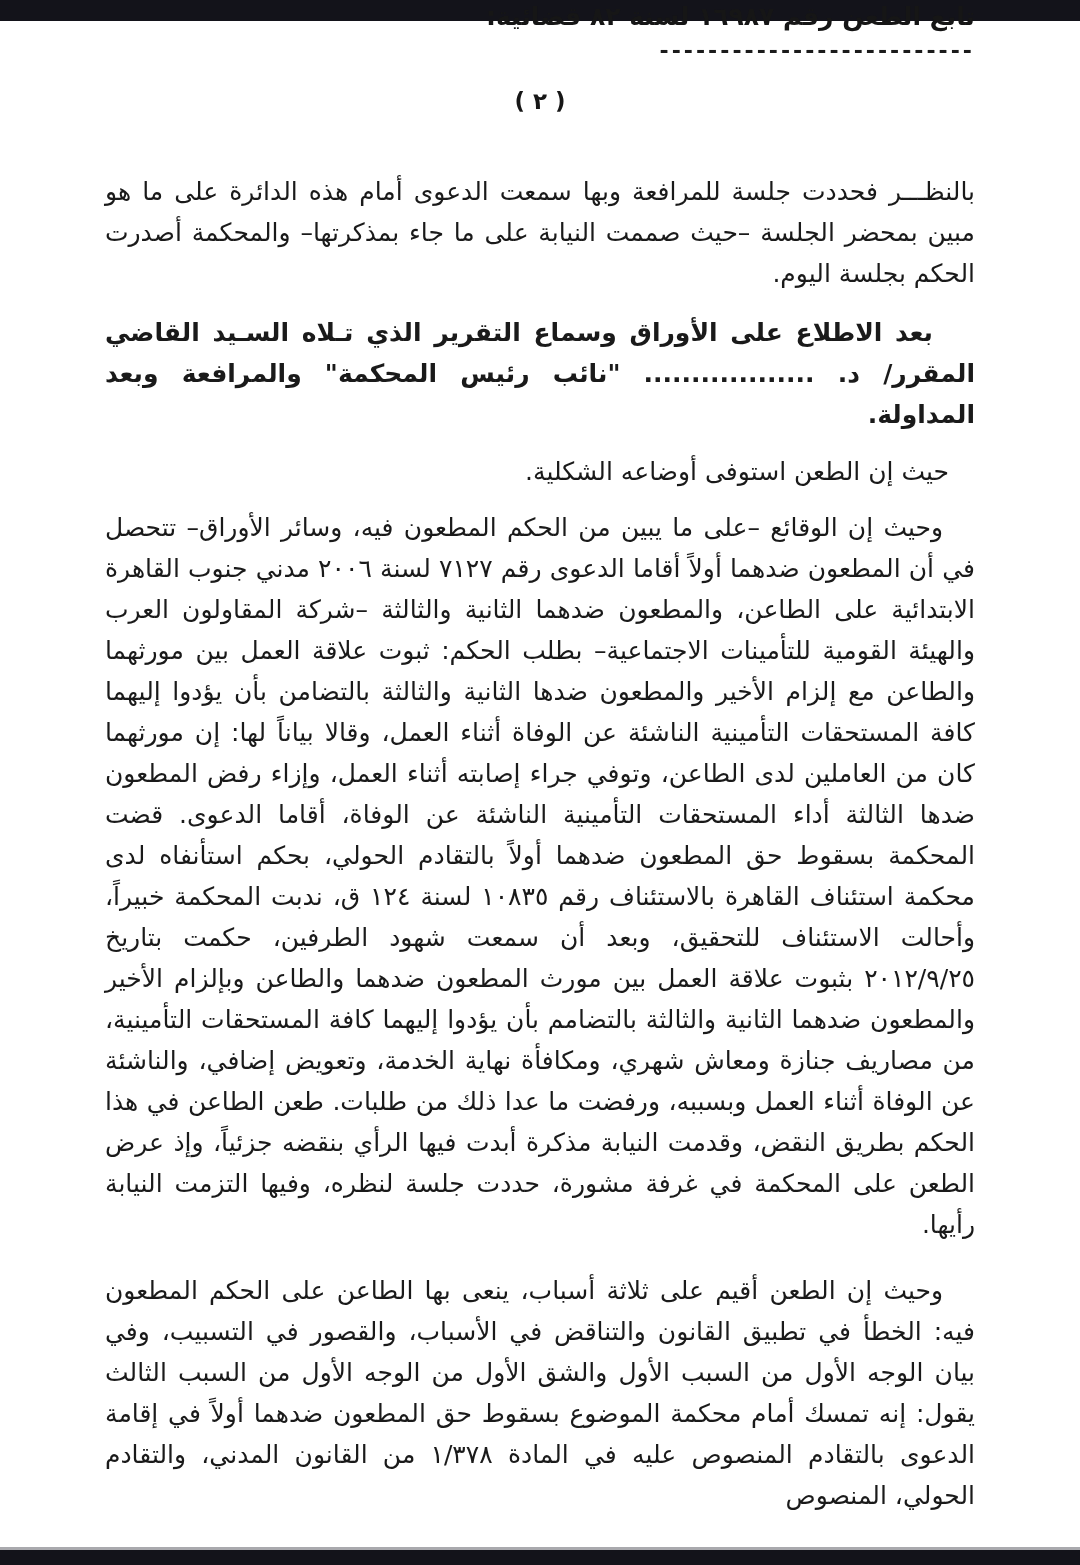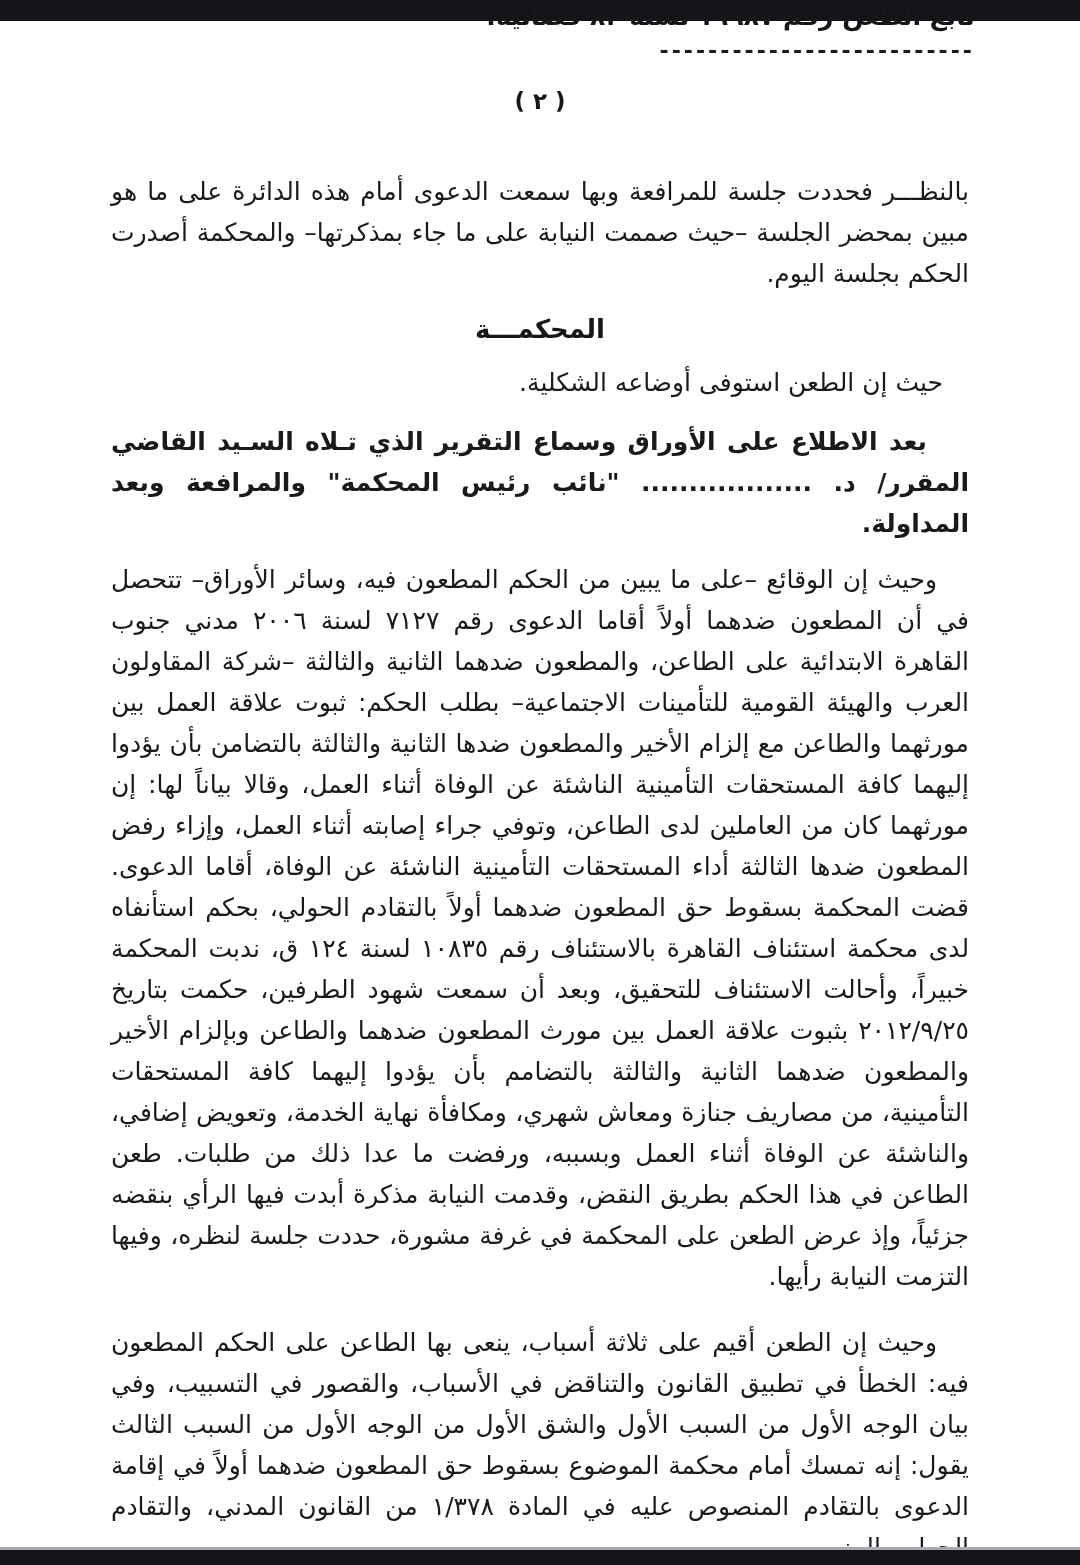--- a/index.html
+++ b/index.html
@@ -50,21 +50,21 @@
     font-size: 23px;
     font-weight: bold;
     line-height: 30px;
     text-align: center;
   }
   .para {
     font-size: 25px;
     line-height: 41px;
     text-align: justify;
     text-align-last: right;
-    margin: 6px;
+    margin: 0;
     color: #1a1a1a;
   }
   .para-procedure { margin-top: 55px; text-indent: 0; }
   .court-heading {
     margin-top: 18px;
     font-size: 26px;
     font-weight: bold;
     line-height: 34px;
     text-align: center;
   }
@@ -81,25 +81,24 @@
 <div class="content">
 
   <div class="case-header">تابع الطعن رقم ١٦٩٨٧ لسنة ٨٢ قضائية:</div>
 
   <div class="divider">--------------------------</div>
 
   <div class="page-number">( ٢ )</div>
 
   <p class="para para-procedure">بالنظـــر فحددت جلسة للمرافعة وبها سمعت الدعوى أمام هذه الدائرة على ما هو مبين بمحضر الجلسة –حيث صممت النيابة على ما جاء بمذكرتها– والمحكمة أصدرت الحكم بجلسة اليوم.</p>
 
-  <div class="court-heading">المحكمـــة</div>
+
+  <p class="para para-deliberation">بعد الاطلاع على الأوراق وسماع التقرير الذي تـلاه السـيد القاضي المقرر/ د. .................. "نائب رئيس المحكمة" والمرافعة وبعد المداولة.</p>
 
   <p class="para para-formalities">حيث إن الطعن استوفى أوضاعه الشكلية.</p>
-
-  <p class="para para-deliberation">بعد الاطلاع على الأوراق وسماع التقرير الذي تـلاه السـيد القاضي المقرر/ د. .................. "نائب رئيس المحكمة" والمرافعة وبعد المداولة.</p>
 
   <p class="para para-facts">وحيث إن الوقائع –على ما يبين من الحكم المطعون فيه، وسائر الأوراق– تتحصل في أن المطعون ضدهما أولاً أقاما الدعوى رقم ٧١٢٧ لسنة ٢٠٠٦ مدني جنوب القاهرة الابتدائية على الطاعن، والمطعون ضدهما الثانية والثالثة –شركة المقاولون العرب والهيئة القومية للتأمينات الاجتماعية– بطلب الحكم: ثبوت علاقة العمل بين مورثهما والطاعن مع إلزام الأخير والمطعون ضدها الثانية والثالثة بالتضامن بأن يؤدوا إليهما كافة المستحقات التأمينية الناشئة عن الوفاة أثناء العمل، وقالا بياناً لها: إن مورثهما كان من العاملين لدى الطاعن، وتوفي جراء إصابته أثناء العمل، وإزاء رفض المطعون ضدها الثالثة أداء المستحقات التأمينية الناشئة عن الوفاة، أقاما الدعوى. قضت المحكمة بسقوط حق المطعون ضدهما أولاً بالتقادم الحولي، بحكم استأنفاه لدى محكمة استئناف القاهرة بالاستئناف رقم ١٠٨٣٥ لسنة ١٢٤ ق، ندبت المحكمة خبيراً، وأحالت الاستئناف للتحقيق، وبعد أن سمعت شهود الطرفين، حكمت بتاريخ ٢٠١٢/٩/٢٥ بثبوت علاقة العمل بين مورث المطعون ضدهما والطاعن وبإلزام الأخير والمطعون ضدهما الثانية والثالثة بالتضامم بأن يؤدوا إليهما كافة المستحقات التأمينية، من مصاريف جنازة ومعاش شهري، ومكافأة نهاية الخدمة، وتعويض إضافي، والناشئة عن الوفاة أثناء العمل وبسببه، ورفضت ما عدا ذلك من طلبات. طعن الطاعن في هذا الحكم بطريق النقض، وقدمت النيابة مذكرة أبدت فيها الرأي بنقضه جزئياً، وإذ عرض الطعن على المحكمة في غرفة مشورة، حددت جلسة لنظره، وفيها التزمت النيابة رأيها.</p>
 
   <p class="para para-grounds">وحيث إن الطعن أقيم على ثلاثة أسباب، ينعى بها الطاعن على الحكم المطعون فيه: الخطأ في تطبيق القانون والتناقض في الأسباب، والقصور في التسبيب، وفي بيان الوجه الأول من السبب الأول والشق الأول من الوجه الأول من السبب الثالث يقول: إنه تمسك أمام محكمة الموضوع بسقوط حق المطعون ضدهما أولاً في إقامة الدعوى بالتقادم المنصوص عليه في المادة ١/٣٧٨ من القانون المدني، والتقادم الحولي، المنصوص</p>
 
 </div>
 
 <div class="bottom-bar"></div>
 
 </body></html>

